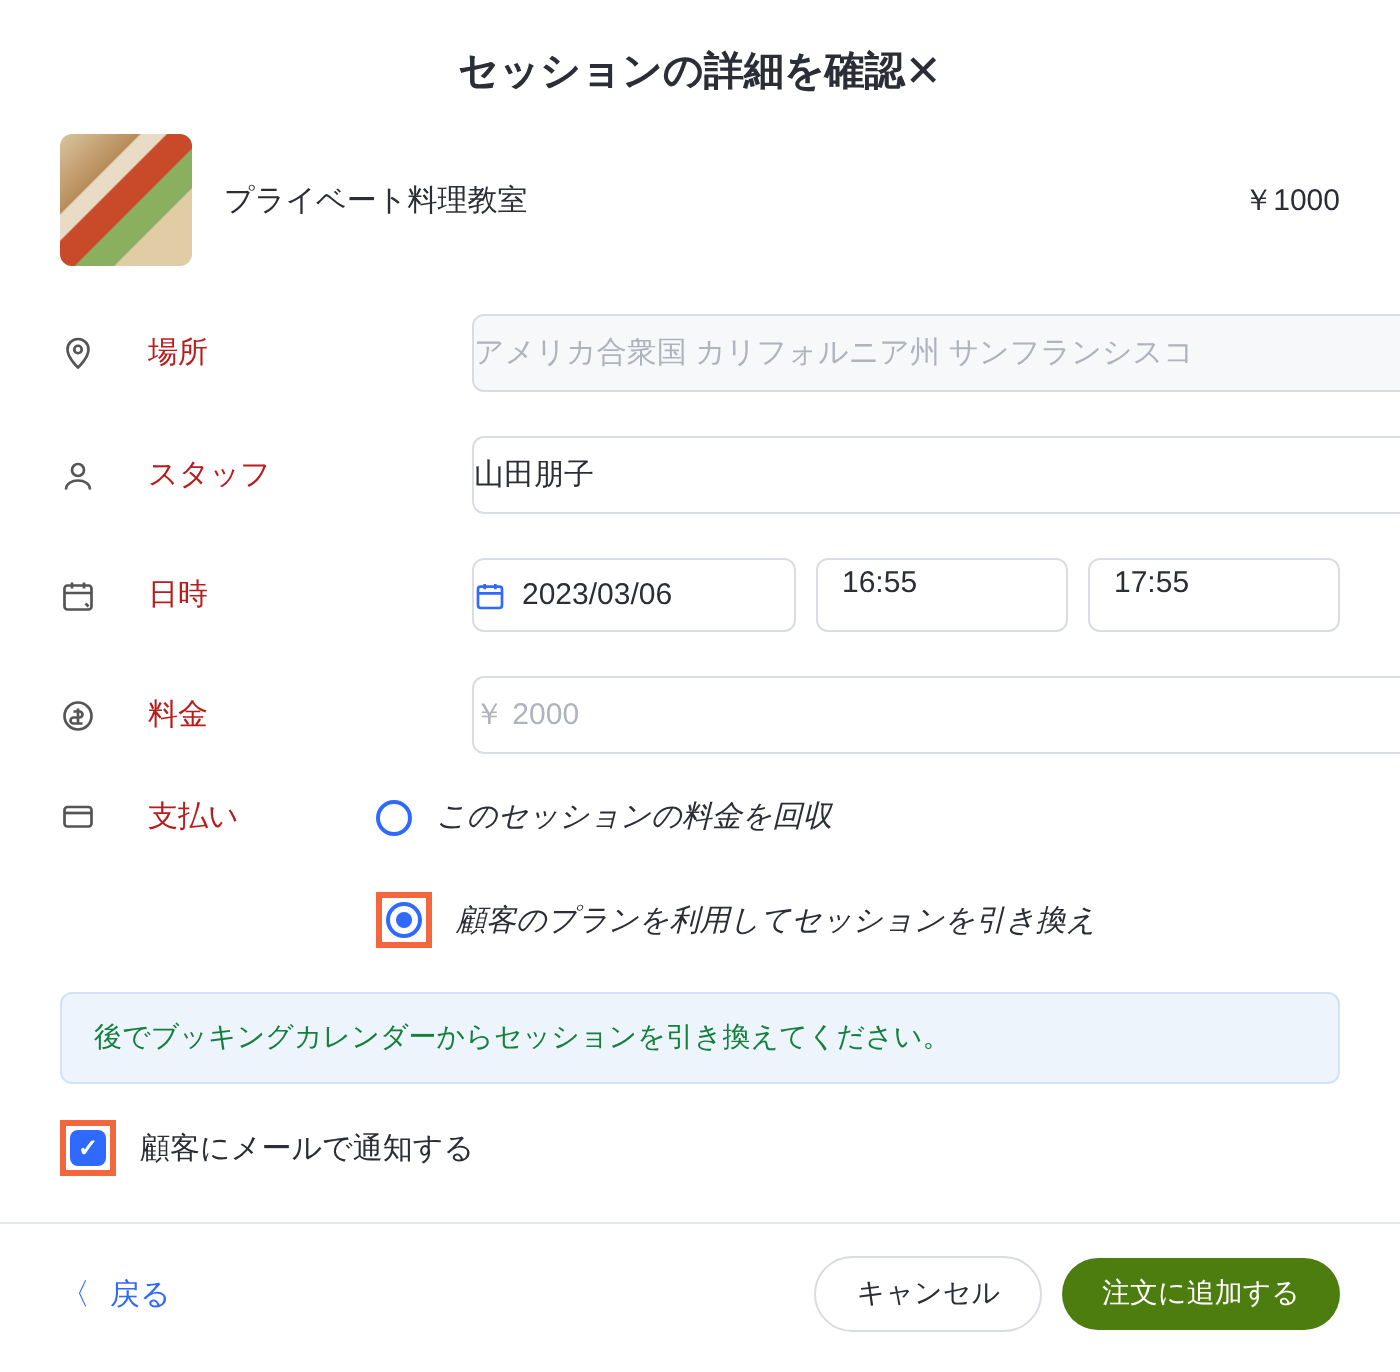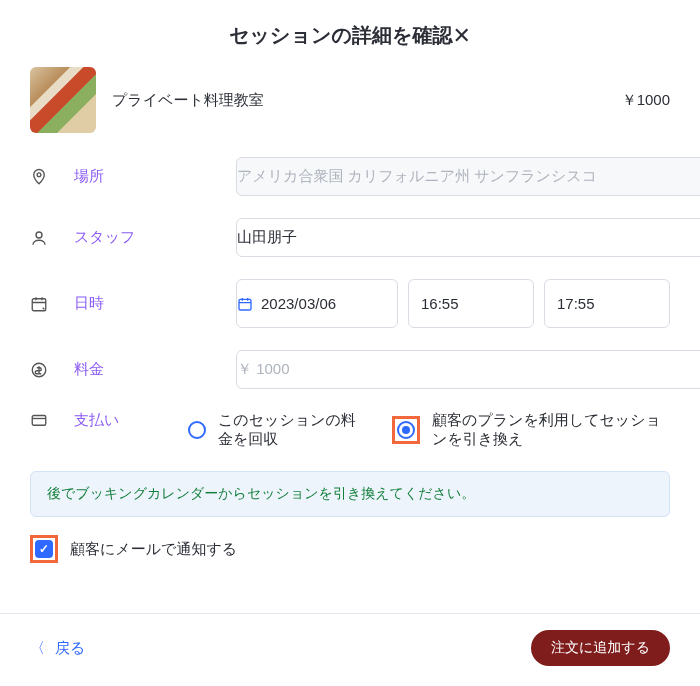--- a/index.html
+++ b/index.html
@@ -18,44 +18,44 @@
   .session-row { display: flex; align-items: center; margin-bottom: 24px; }
   .thumb {
     width: 66px; height: 66px; border-radius: 6px; flex-shrink: 0;
     background: linear-gradient(135deg,#d9c4a0 0%,#b98d5a 30%,#e8dcc7 31%,#e8dcc7 40%,#c94a2a 41%,#c94a2a 55%,#8aaf5f 56%,#8aaf5f 70%,#e0cda6 71%,#e0cda6 100%);
     margin-right: 16px;
   }
   .session-name { font-size: 15px; }
   .price { margin-left: auto; font-size: 15px; }
   .form-row { display: flex; align-items: center; margin-bottom: 22px; }
   .icon-cell { width: 44px; display: flex; justify-content: flex-start; color: #555; }
-  .label-cell { width: 114px; font-size: 15px; color: #8b5cf6; }
+  .label-cell { width: 114px; font-size: 15px; color: #b91c1c; }
   .control-cell { flex: 1; }
   .select, .input {
     width: 100%;
     border: 1px solid #d9dce3;
     border-radius: 6px;
     padding: 9px 0;
     font-size: 15px;
     background: #fff;
     display: flex;
     align-items: center;
     justify-content: space-between;
     margin-left: 48px;
   }
   .select.disabled { background: #f7f8fa; color: #aeb3bd; }
   .input.disabled { background: #fff; color: #aeb3bd; }
   .chev { font-size: 14px; color: #9aa0ab; }
   .chev.blue { color: #2f69ff; }
   .staff-sel { color: #2b2e36; }
   .dt-group { display: flex; gap: 10px; }
   .date-field { flex: 1.6; display: flex; align-items: center; gap: 8px; }
-  .time-field { flex: 1; border: 1px solid #d9dce3; border-radius: 6px; padding: 15px 12px; font-size: 15px; text-align: left; }
+  .time-field { flex: 1; border: 1px solid #d9dce3; border-radius: 6px; padding: 3px 12px; font-size: 15px; text-align: left; }
   .cal-icon { color: #2f69ff; }
-  .radio-group { display: flex; flex-direction: row; gap: 28px; }
+  .radio-group { display: flex; flex-direction: column; gap: 28px; font-style: italic; }
   .radio-row { display: flex; align-items: center; gap: 12px; font-size: 15px; }
   .radio-circle {
     width: 18px; height: 18px; border: 2px solid #2f69ff; border-radius: 50%;
     display: flex; align-items: center; justify-content: center; flex-shrink: 0;
   }
   .radio-dot { width: 8.5px; height: 8.5px; background: #2f69ff; border-radius: 50%; }
   .highlight-box {
     border: 3px solid #f2673c; padding: 2px; display: inline-flex;
   }
   .info-banner {
@@ -76,21 +76,21 @@
   .footer {
     position: absolute; bottom: 0; left: 0; right: 0;
     border-top: 1px solid #e3e6ec;
     padding: 16px 30px 20px;
     display: flex; align-items: center;
   }
   .back-link { color: #2f69ff; font-size: 15px; display: flex; align-items: center; gap: 10px; cursor: pointer; }
   .spacer { flex: 1; }
   .btn { border-radius: 20px; padding: 9px 20px; font-size: 14px; cursor: pointer; border: none; }
   .btn.cancel { background: #fff; border: 1px solid #d9dce3; color: #2b2e36; margin-right: 10px; }
-  .btn.primary { background: #7f1d1d; color: #fff; }
+  .btn.primary { background: #4d7c0f; color: #fff; }
   svg { display: block; }
 </style>
 </head>
 <body>
 
 <div class="modal">
   <div class="header">
     <div class="title">セッションの詳細を確認</div>
     <div class="close">✕</div>
   </div>
@@ -162,21 +162,21 @@
   <div class="form-row">
     <div class="icon-cell">
       <svg width="18" height="18" viewBox="0 0 24 24" fill="none" stroke="#555" stroke-width="1.8">
           <circle cx="12" cy="12" r="9"></circle>
           <path d="M12 7v10M9 9h4a2 2 0 0 1 0 4H9a2 2 0 0 0 0 4h6"></path>
         </svg>
     </div>
     <div class="label-cell">料金</div>
     <div class="control-cell">
       <div class="input disabled">
-        <span>￥ 1000</span>
+        <span>￥ 2000</span>
       </div>
     </div>
   </div>
 
   <div class="form-row" style="align-items:flex-start">
     <div class="icon-cell">
       <svg width="18" height="18" viewBox="0 0 24 24" fill="none" stroke="#555" stroke-width="1.8">
           <rect x="3" y="6" width="18" height="13" rx="2"></rect>
           <path d="M3 10h18"></path>
         </svg>
@@ -209,14 +209,15 @@
     <span>顧客にメールで通知する</span>
   </div>
 </div>
 
 <div class="footer">
   <div class="back-link">
     <span>〈</span>
     <span>戻る</span>
   </div>
   <div class="spacer"></div>
+  <button class="btn cancel">キャンセル</button>
   <button class="btn primary">注文に追加する</button>
 </div>
 
 </body></html>

